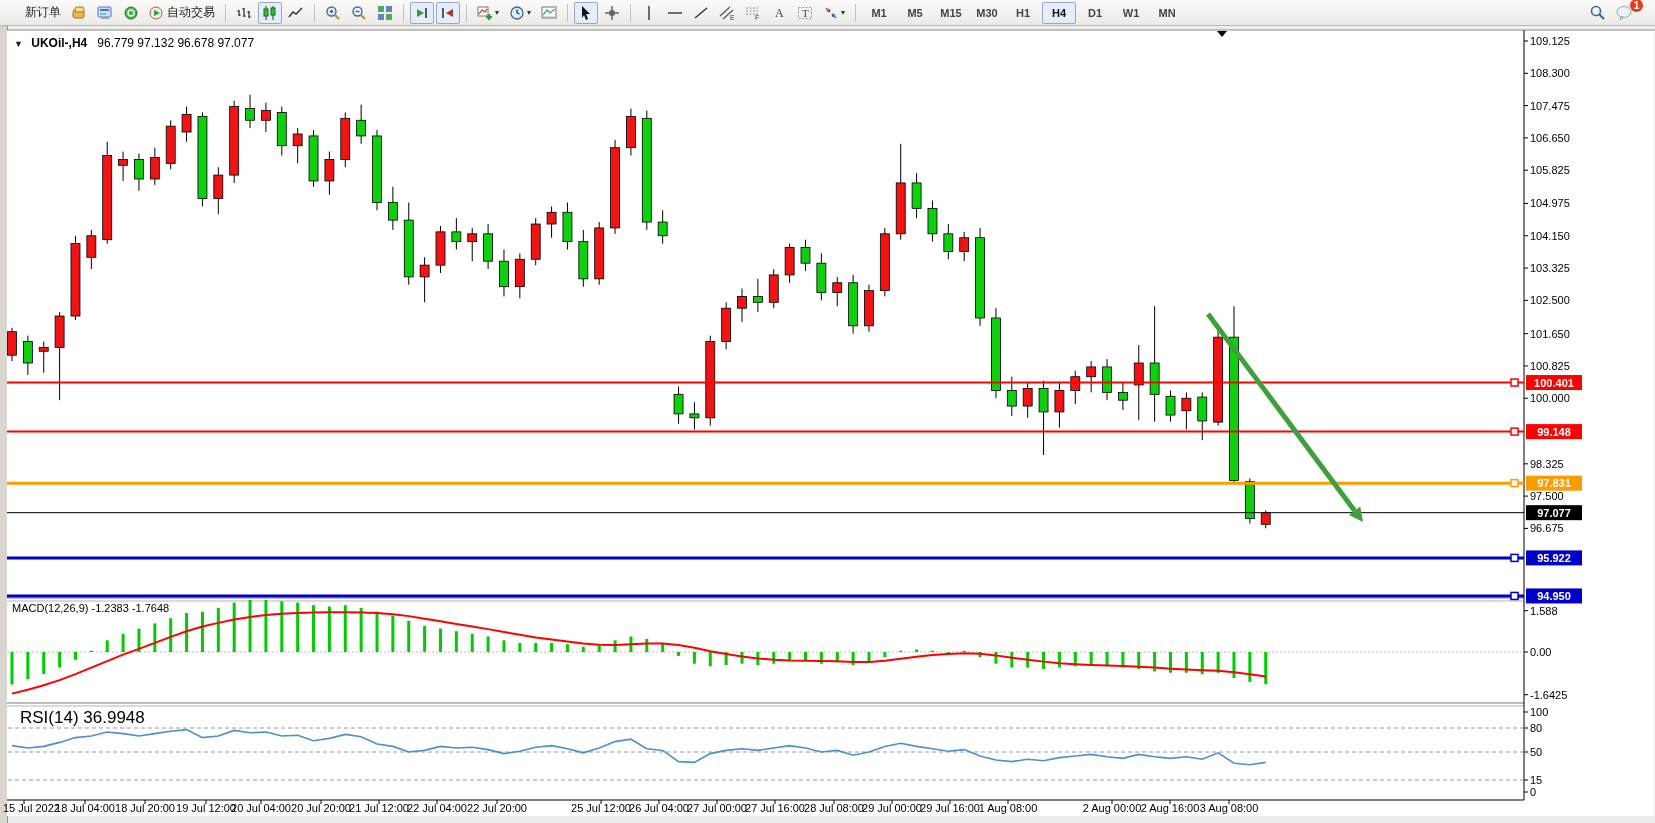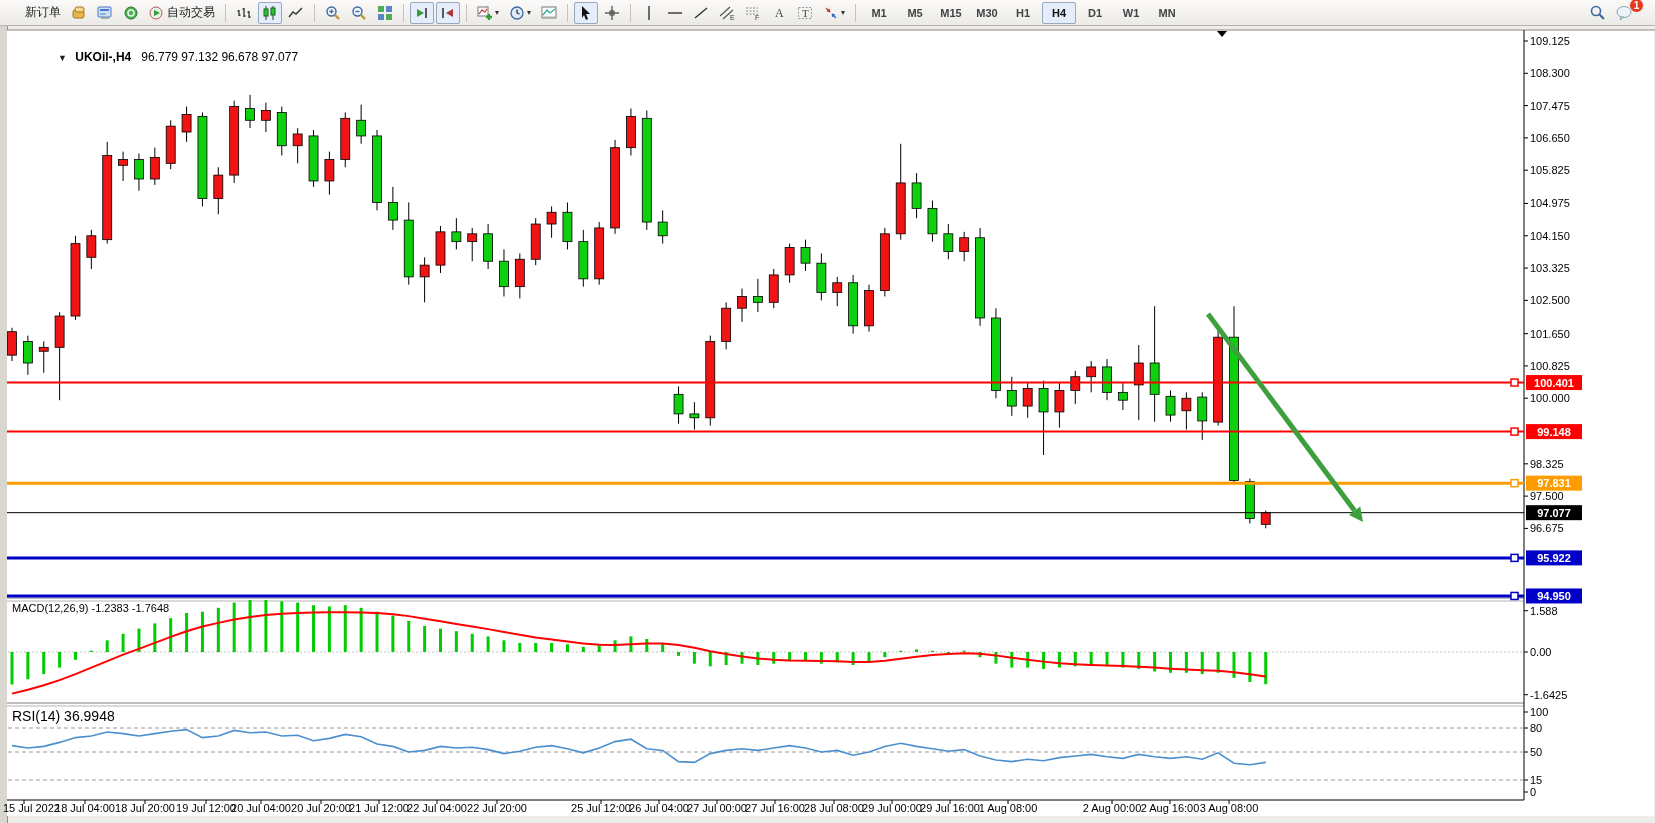--- a/index.html
+++ b/index.html
@@ -19,24 +19,24 @@
     display:flex;align-items:center;justify-content:center;margin:0 1px;
     border:1px solid transparent;border-radius:2px;cursor:pointer;padding:0 3px;}
   .tf.active{border:1px solid #96a8c2;background:#e4edf9;color:#111;}
   #tb-right{margin-left:auto;display:flex;align-items:center;}
   .caret{font-size:8px;color:#333;margin-left:2px;}
   .badge{position:absolute;top:-5px;right:-7px;background:#e8391d;color:#fff;
     border-radius:8px;font-size:10px;font-weight:bold;min-width:13px;height:13px;
     display:flex;align-items:center;justify-content:center;border:1px solid #fff;}
   
   #chartsvg{position:absolute;left:0;top:0;}
-  #chart-title{position:absolute;left:14px;top:50px;font-size:12px;color:#000;z-index:3;margin-left:44px;}
+  #chart-title{position:absolute;left:14px;top:36px;font-size:12px;color:#000;z-index:3;}
   #chart-title .tri{font-size:9px;margin-right:5px;color:#222;cursor:pointer;}
   #macd-label{position:absolute;left:12px;top:602px;font-size:11px;color:#000;z-index:3;}
-  #rsi-label{position:absolute;left:12px;top:708px;font-size:14px;color:#000;z-index:3;}
+  #rsi-label{position:absolute;left:20px;top:708px;font-size:17px;color:#000;z-index:3;}
   .edge-left{position:absolute;left:0;top:26px;width:7px;height:797px;
     background:#d9d6d0;border-right:1px solid #979289;}
 </style>
 </head>
 <body>
 
 <div id="app">
   <div id="toolbar">
       <div class="ti">
         <span class="lab">新订单</span>

